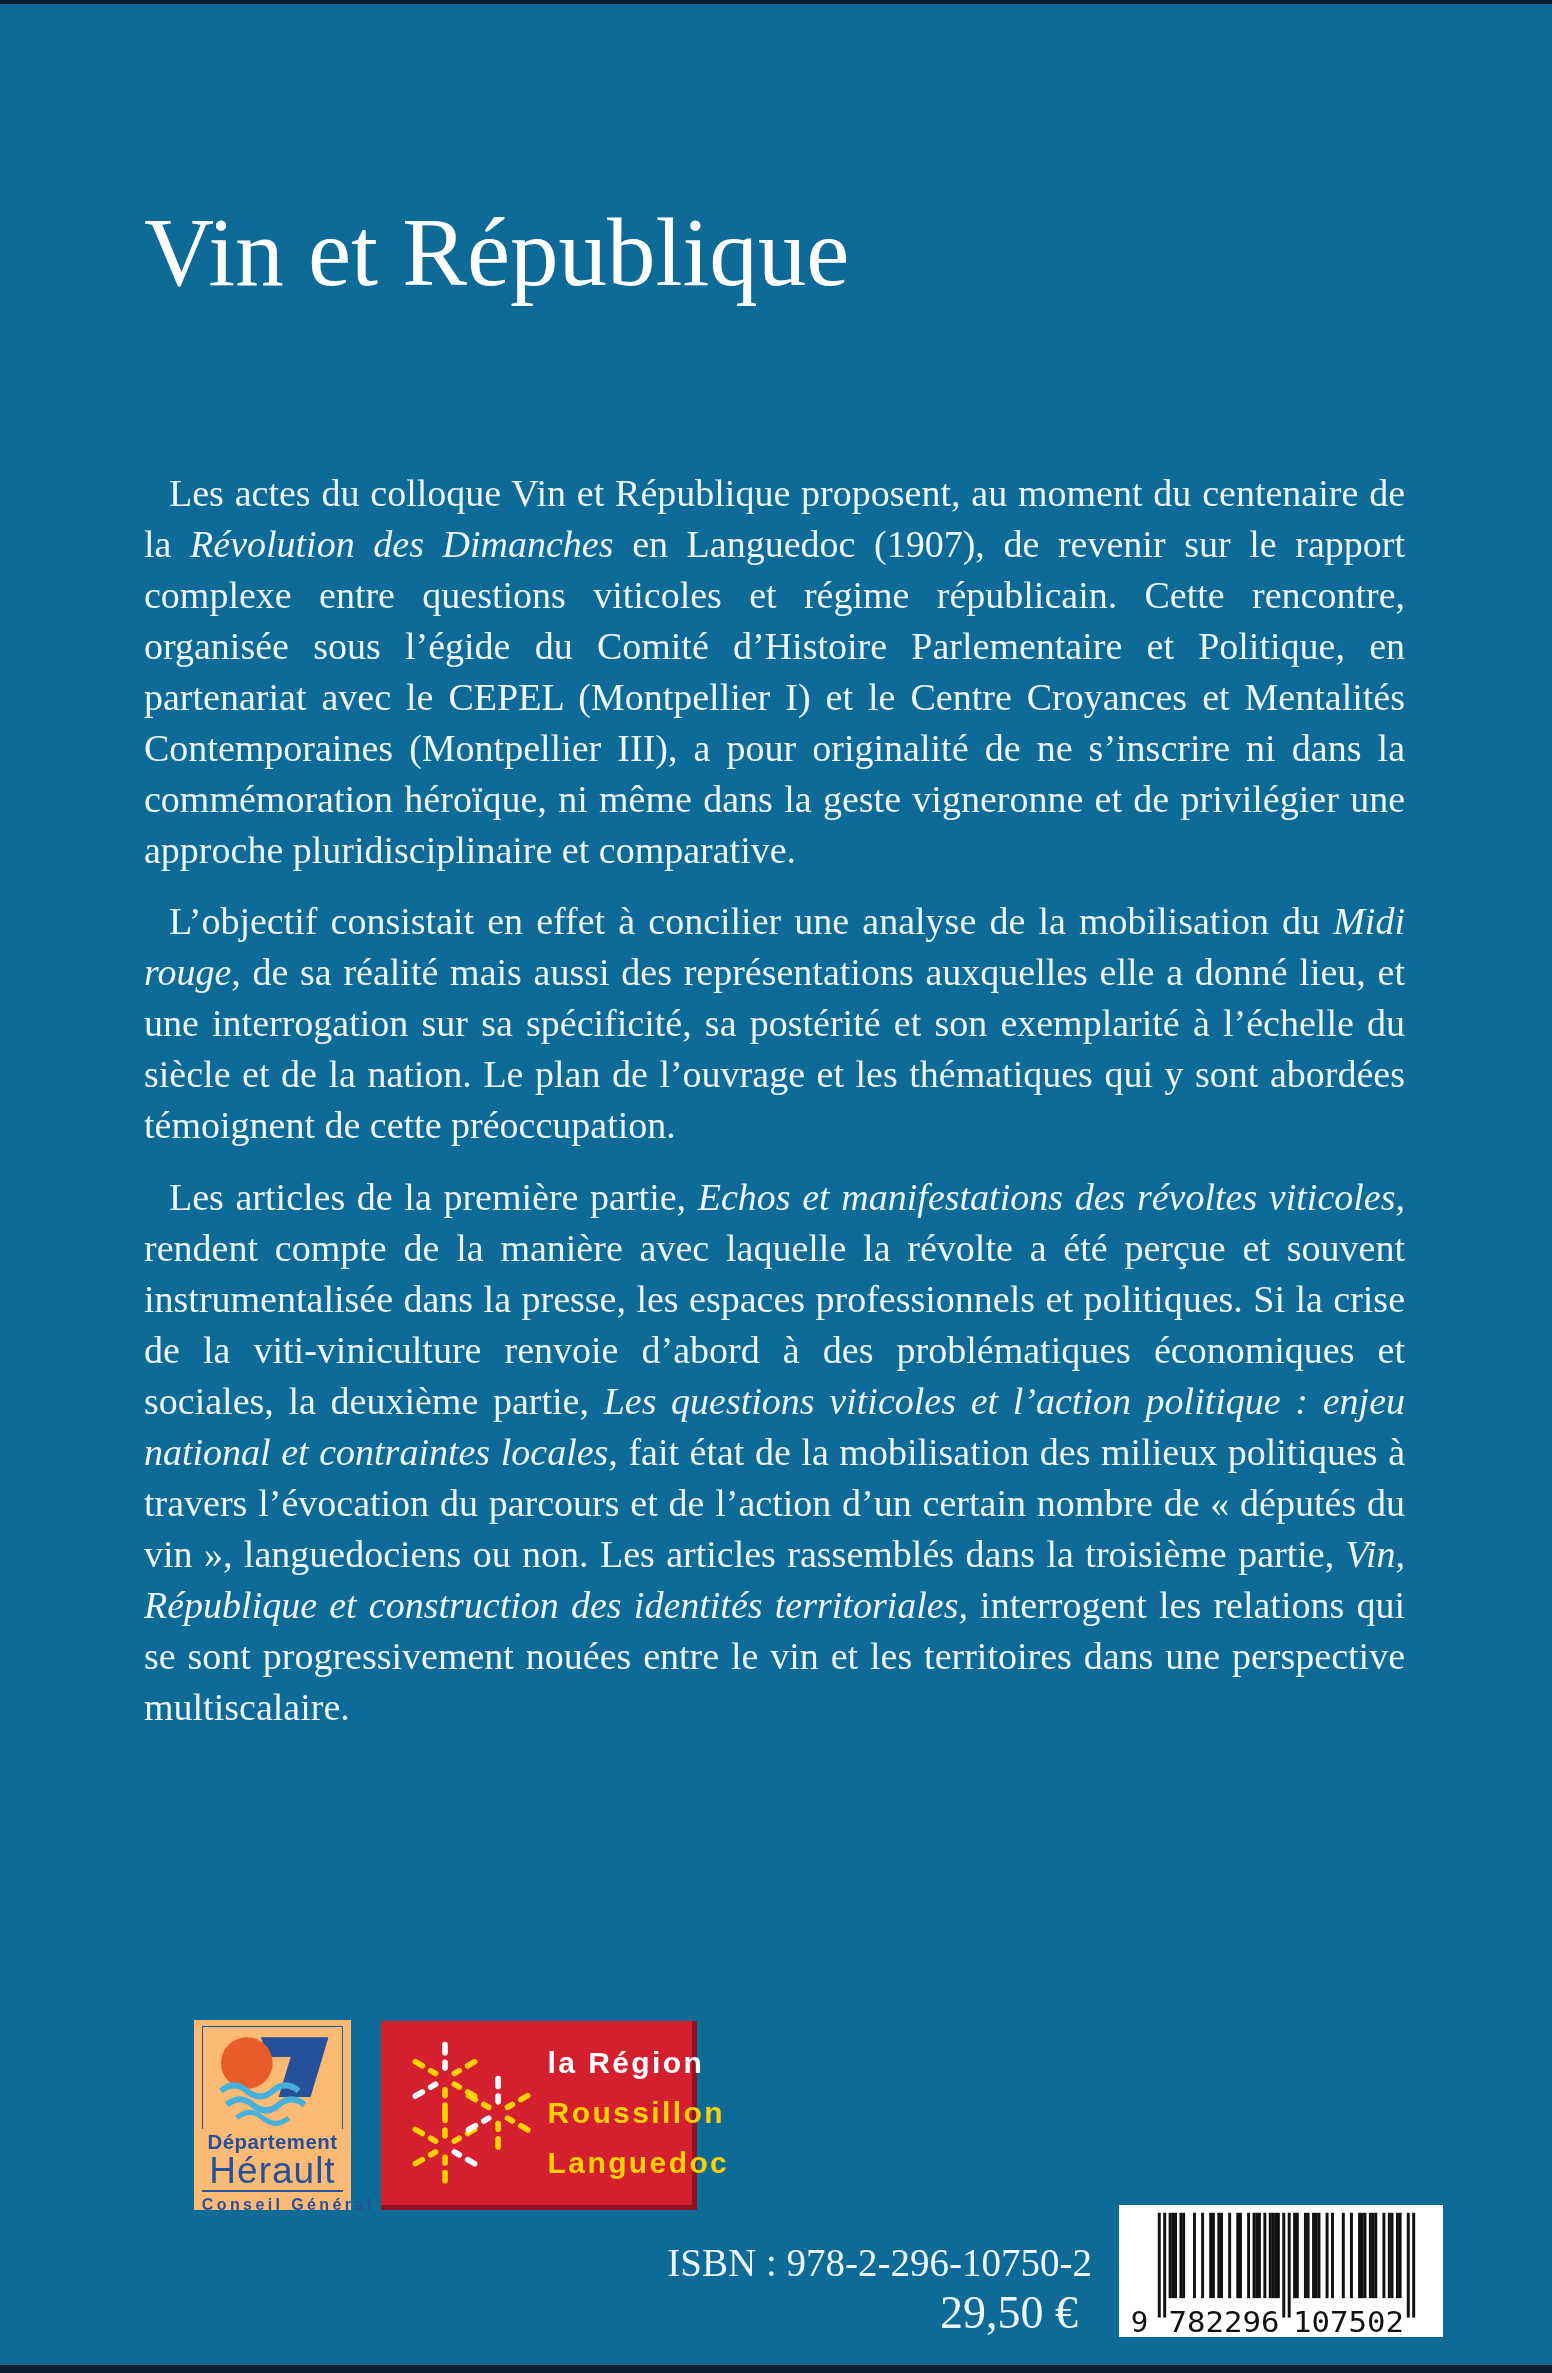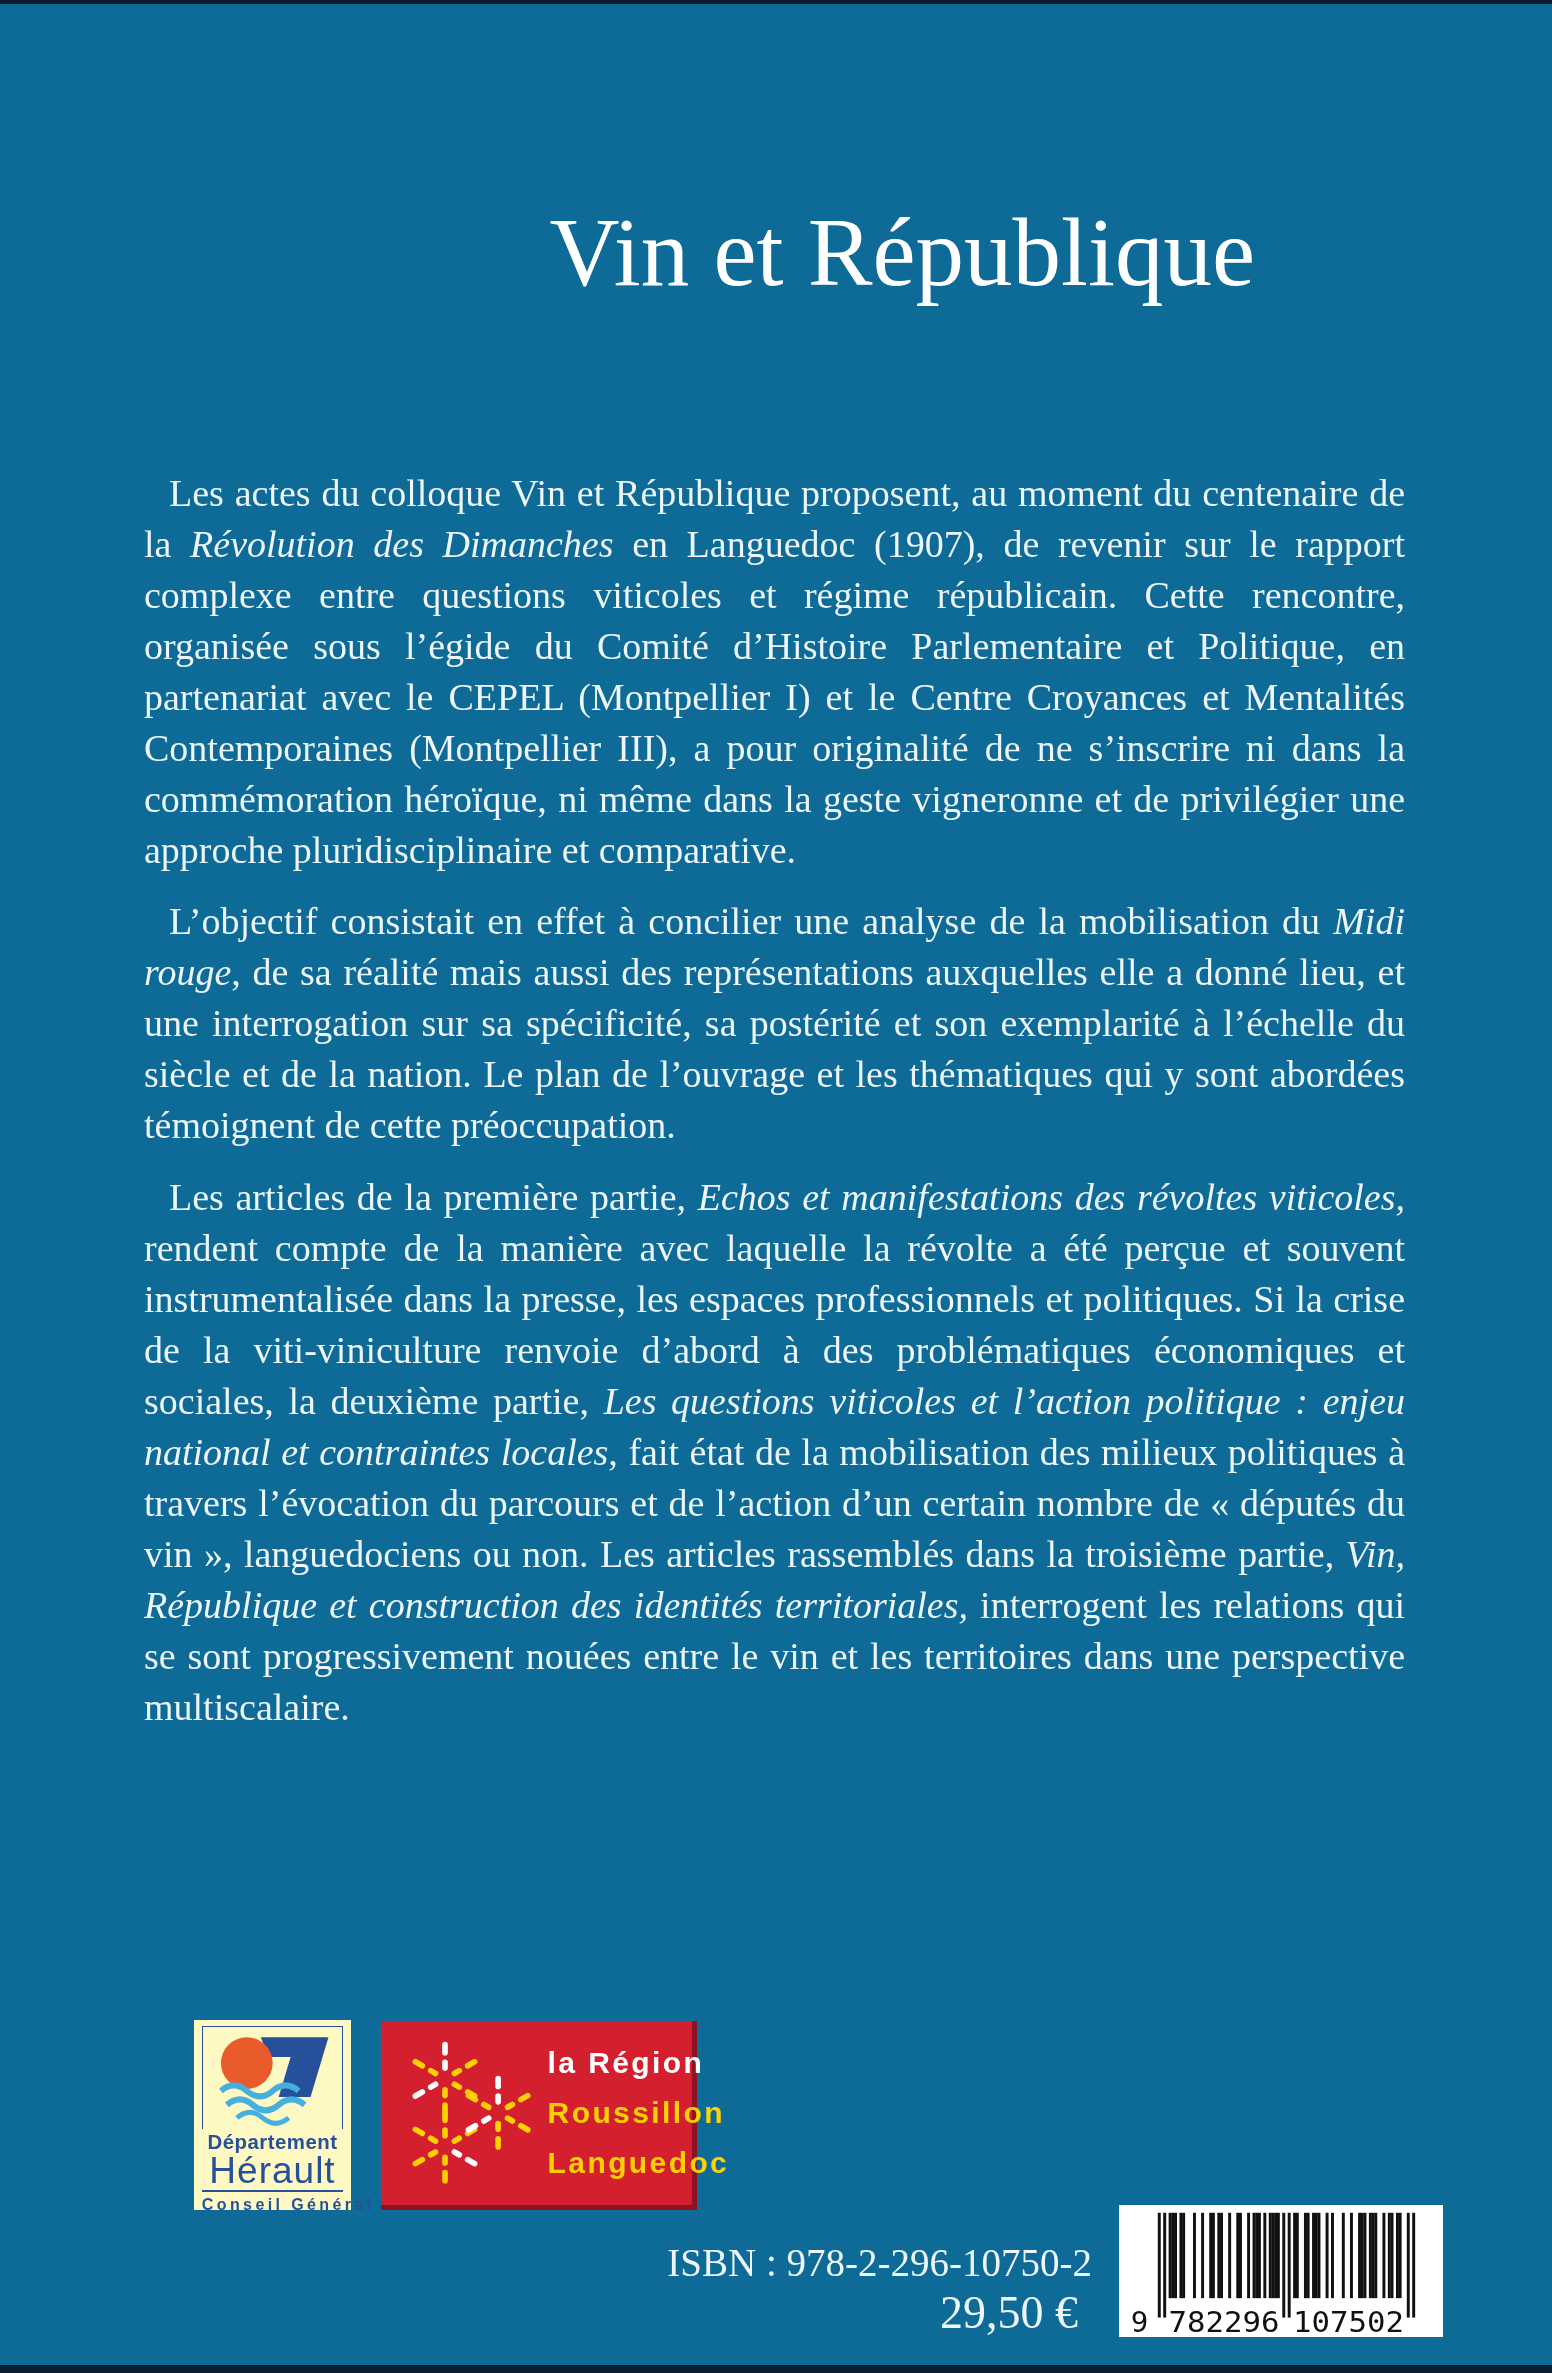--- a/index.html
+++ b/index.html
@@ -7,35 +7,35 @@
     position:relative;width:1553px;height:2374px;overflow:hidden;
     background:var(--background);
     font-family:"Liberation Serif","DejaVu Serif",serif;
   }
   .edge{position:absolute;left:0;width:1553px;background:var(--edge);}
   .edge.top{top:0;height:3.9px;}
   .edge.bottom{top:2365px;height:8.7px;}
 
   .title{
     position:absolute;left:144px;top:199px;width:1111px;margin:0;
-    text-align:right;font-weight:normal;
+    text-align:left;font-weight:normal;
     font-size:97px;line-height:107px;color:var(--title-text);
   }
 
   .bodytext{
     position:absolute;left:144px;top:468px;width:1261px;
     color:var(--body-text);font-size:38px;line-height:51px;
   }
   .bodytext p{margin:0 0 20.4px 0;text-indent:25px;text-align:justify;}
   .bodytext i{font-style:italic;}
 
   
   .herault{
     position:absolute;left:194px;top:2020px;width:157px;height:190px;
-    background:#fef9c3;box-sizing:border-box;padding:5.8px 7.8px 0 7.8px;
+    background:#fdba74;box-sizing:border-box;padding:5.8px 7.8px 0 7.8px;
     font-family:"Liberation Sans","DejaVu Sans",sans-serif;
     color:var(--herault-blue);text-align:center;
   }
   .h-frame{
     border:1.9px solid var(--herault-blue);border-bottom:none;
     height:103px;box-sizing:border-box;overflow:hidden;
   }
   .h-frame svg{display:block;width:100%;height:100%;}
   .h-dep{font-weight:bold;font-size:20.4px;line-height:23px;margin-top:1.9px;letter-spacing:0.5px;}
   .h-her{font-weight:normal;font-size:37px;line-height:33px;letter-spacing:1px;}

